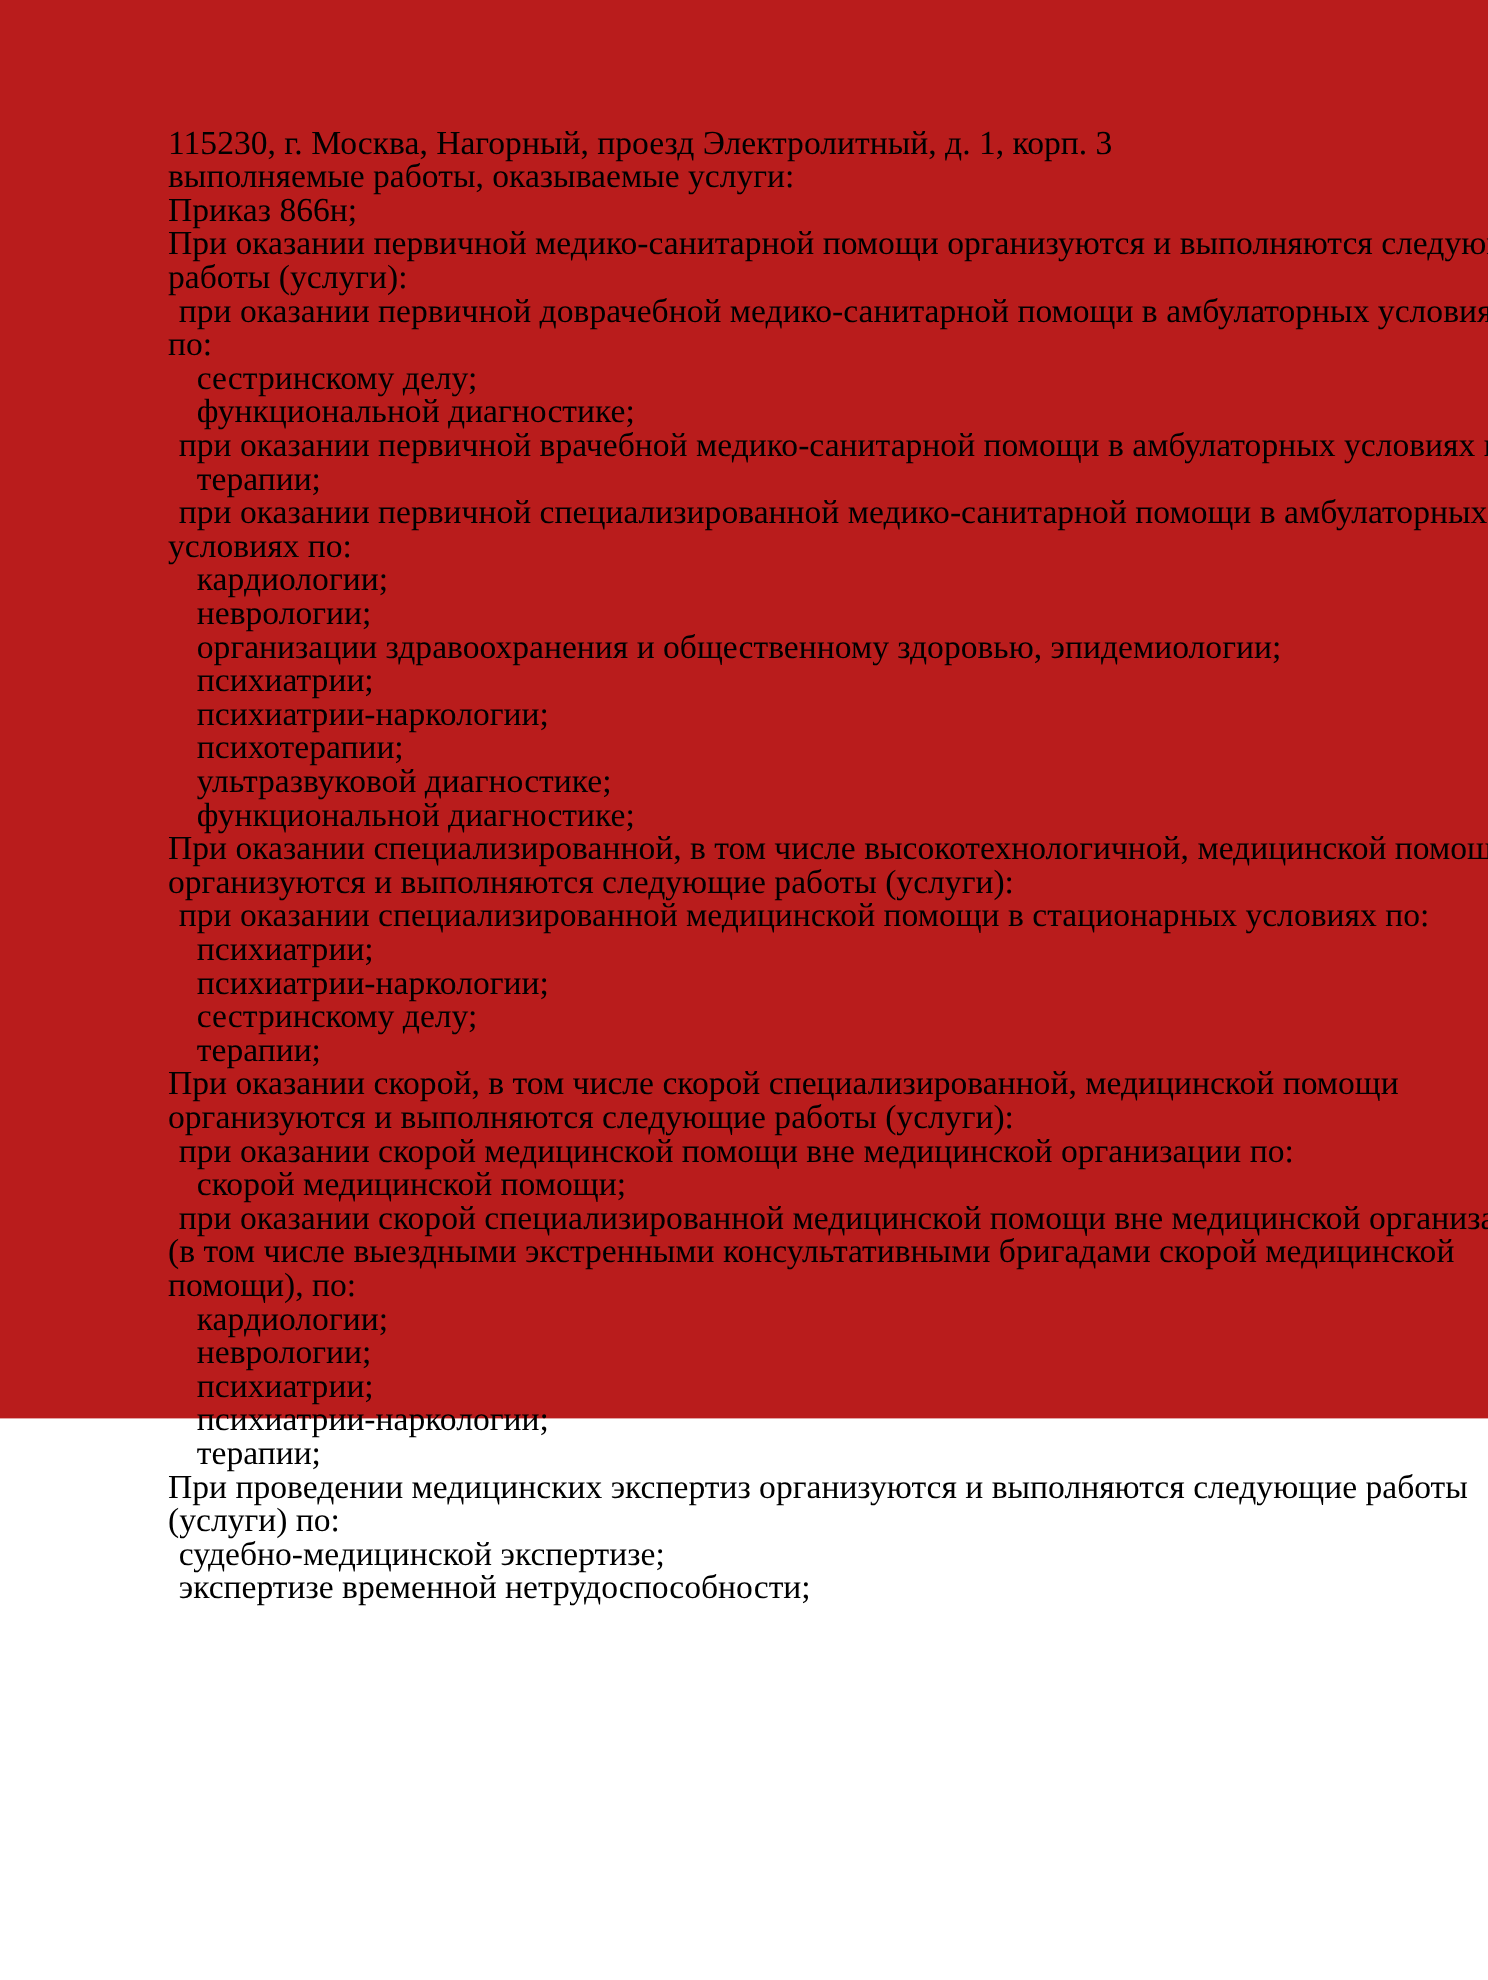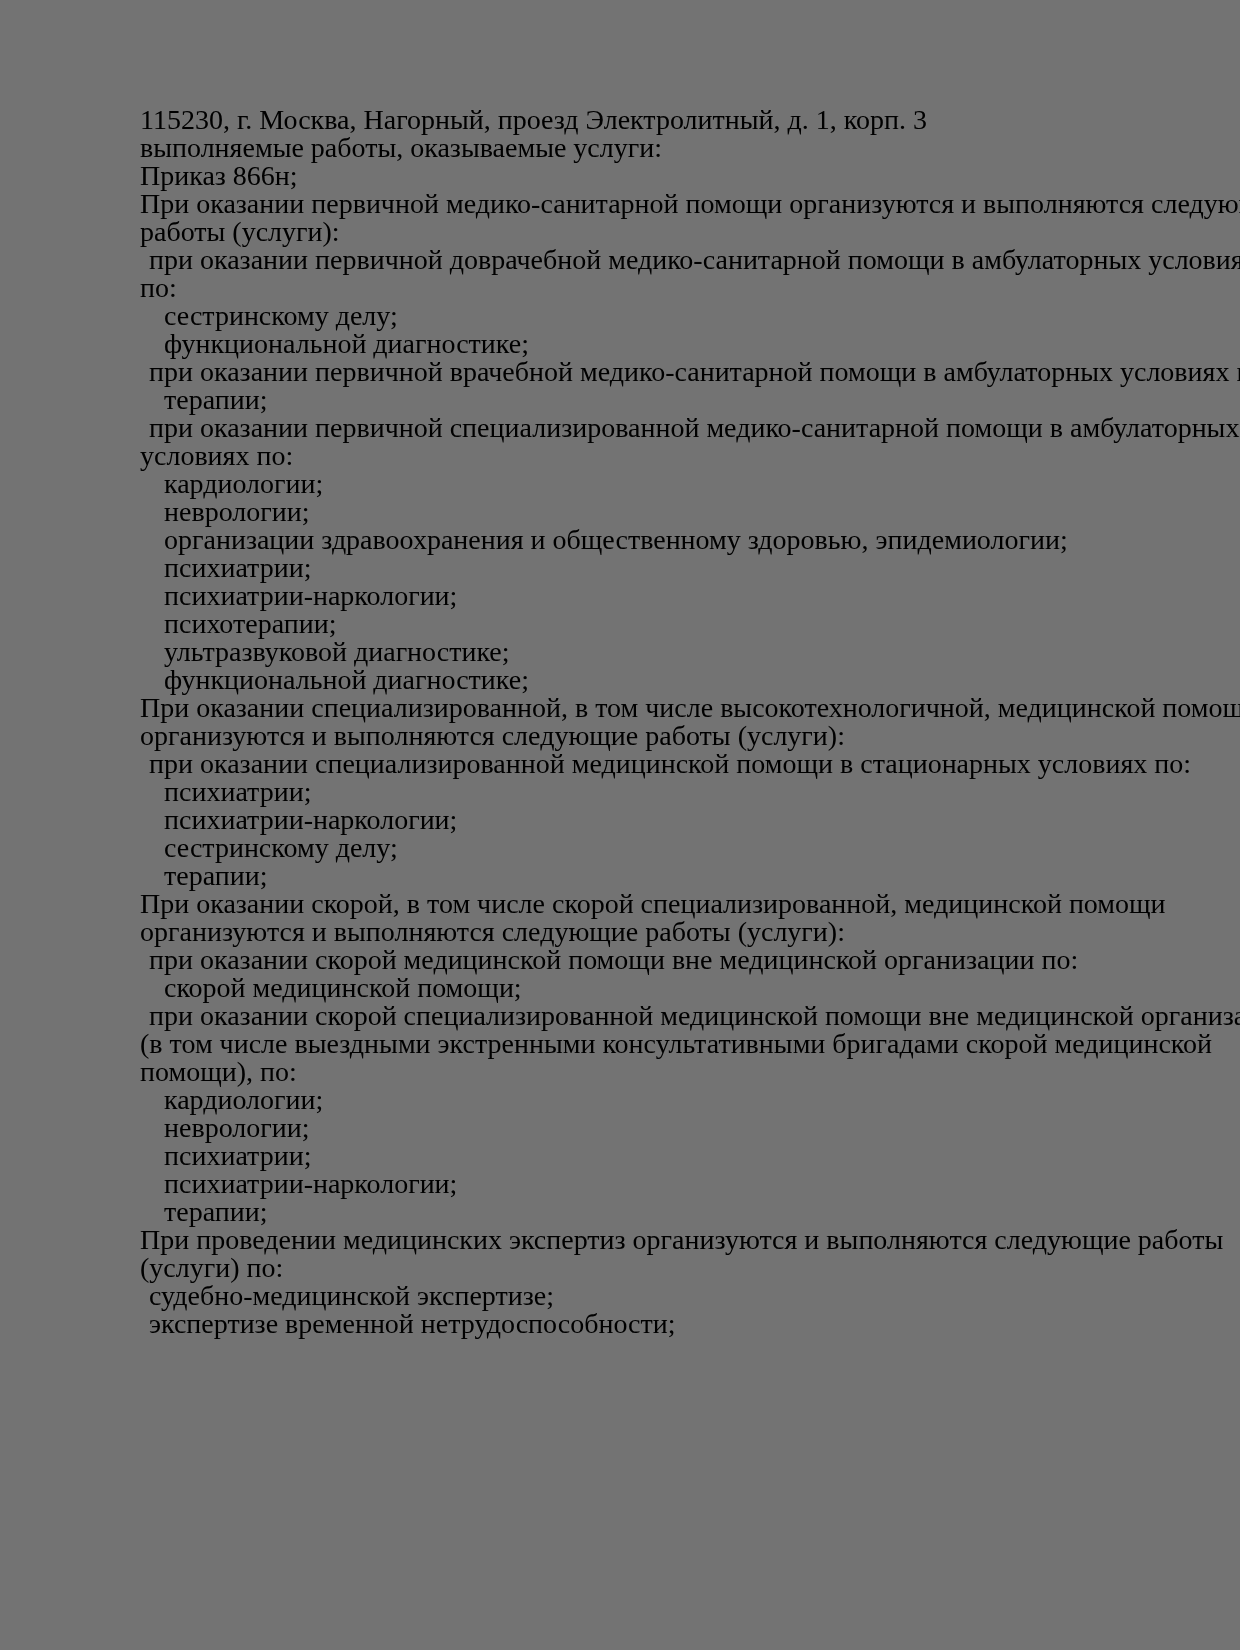--- a/index.html
+++ b/index.html
@@ -10,22 +10,22 @@
     width: 1240px;
     height: 1650px;
     background: #ffffff;
     position: relative;
     overflow: hidden;
   }
   .doc-page {
     position: absolute;
     top: 0; left: 0;
     width: 1240px;
-    height: 1650px;
-    background: #737373;
+    height: 1182px;
+    background: #b91c1c;
     text-decoration: underline;
   }
   .doc-text {
     position: absolute;
     top: 106px;
     left: 140px;
     font-family: "Liberation Serif", "DejaVu Serif", serif;
     font-size: 28px;
     line-height: 28px;
     color: #000000;

